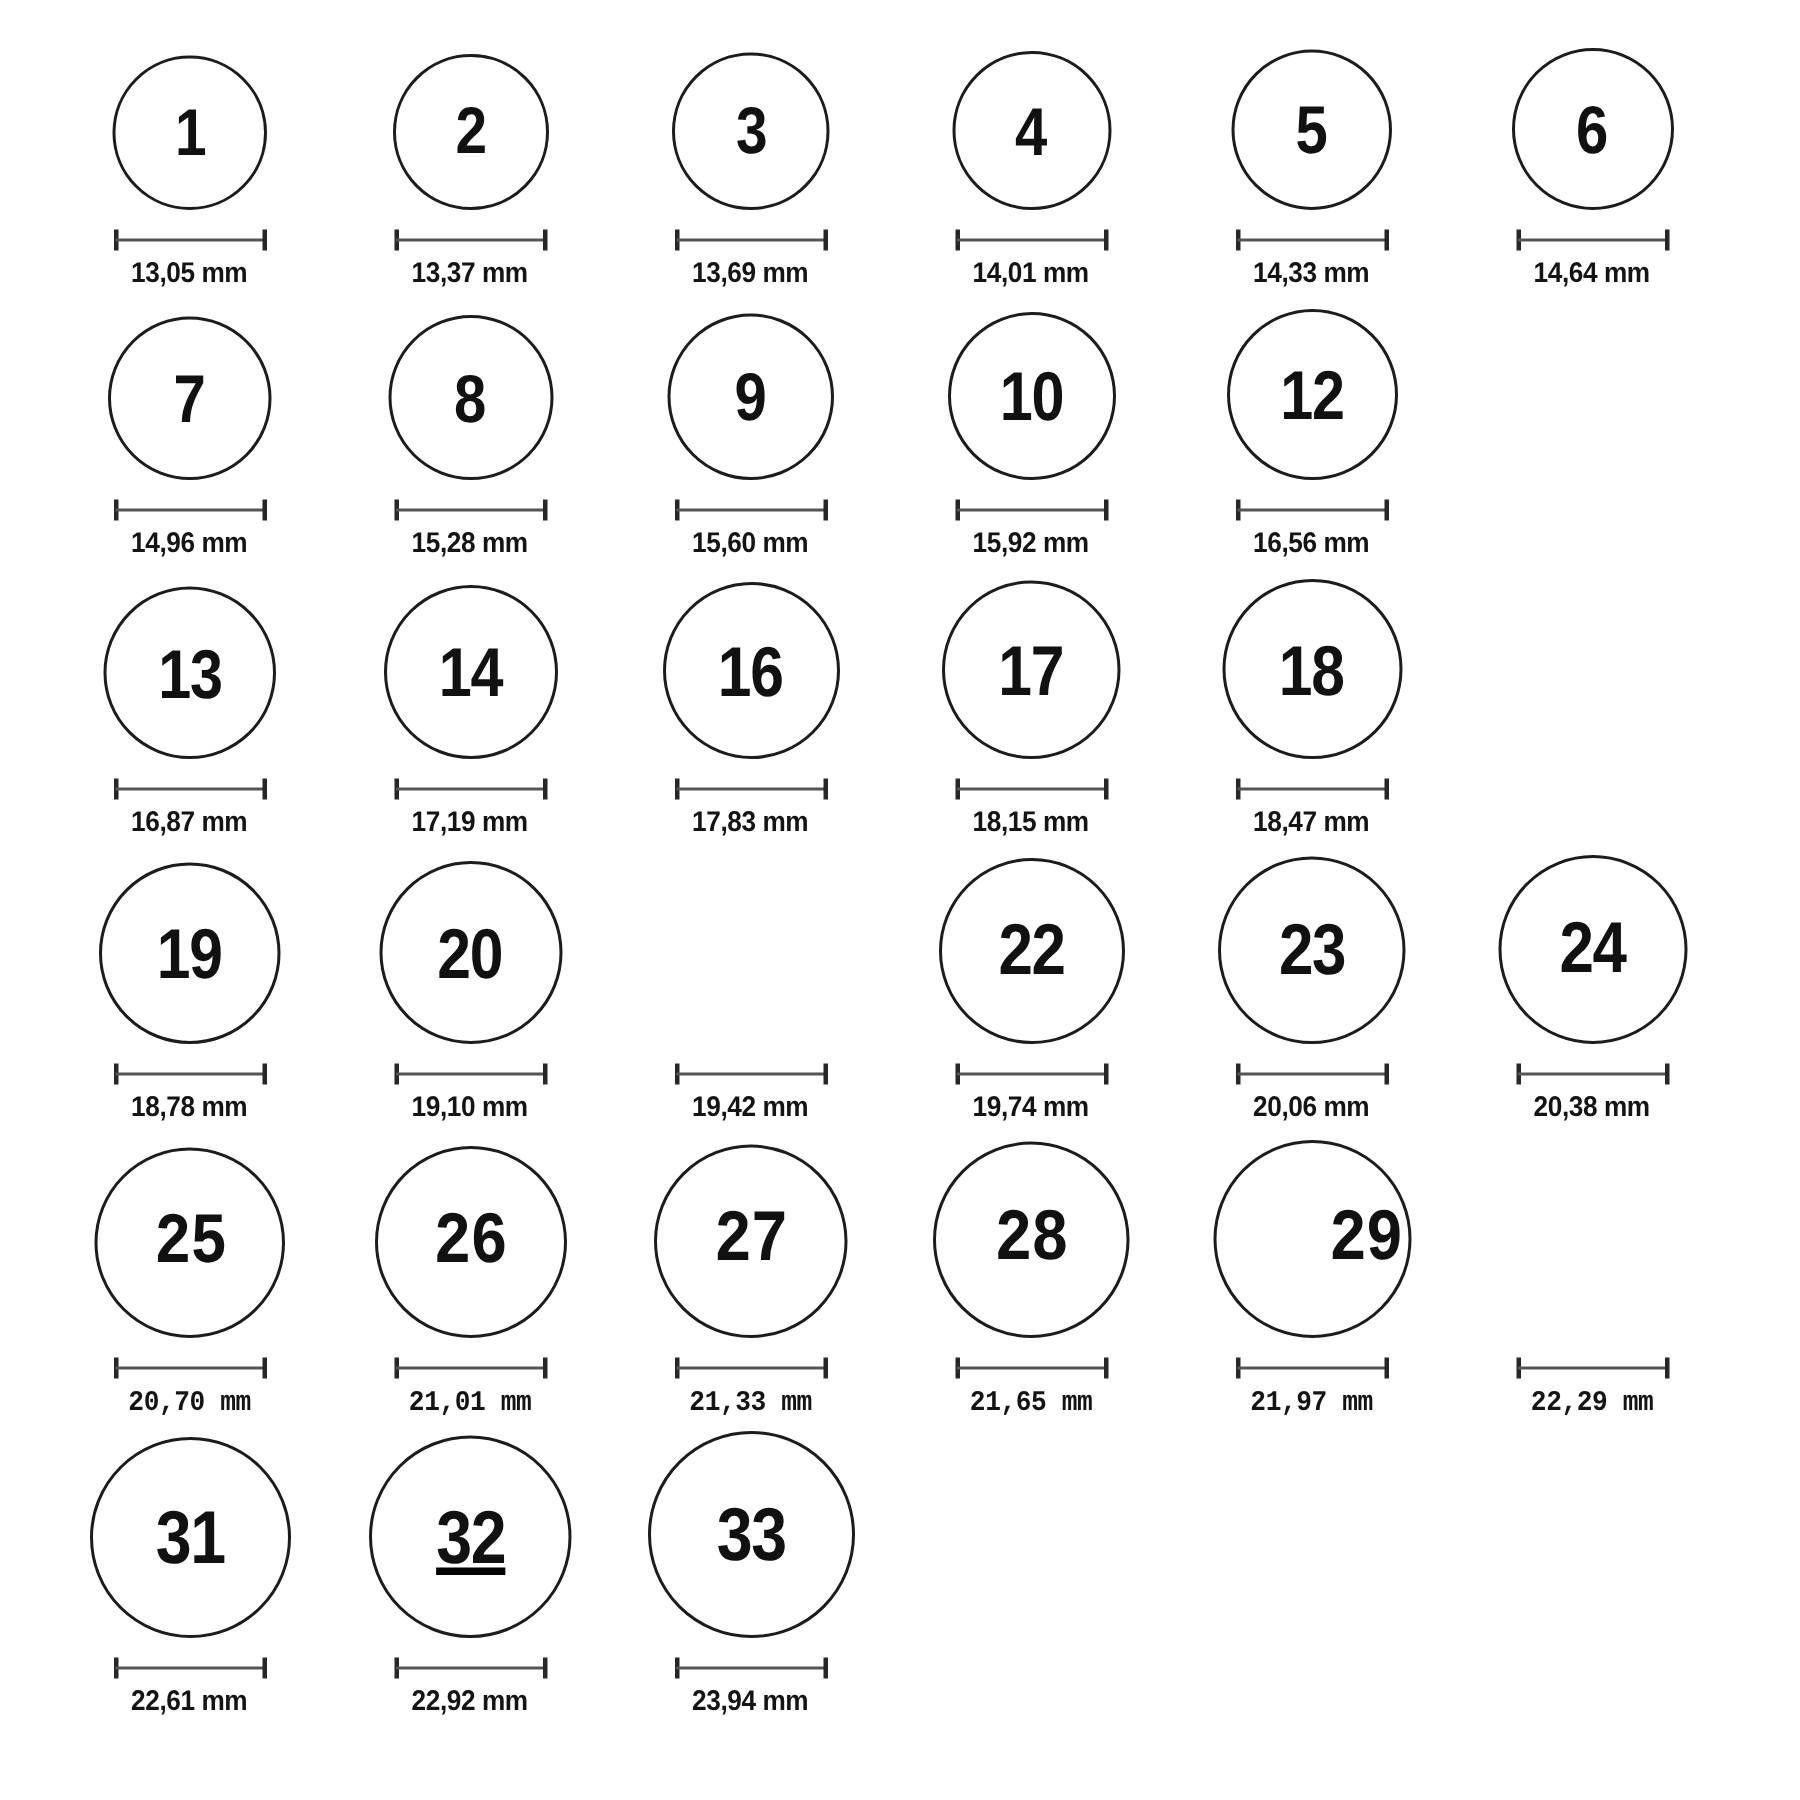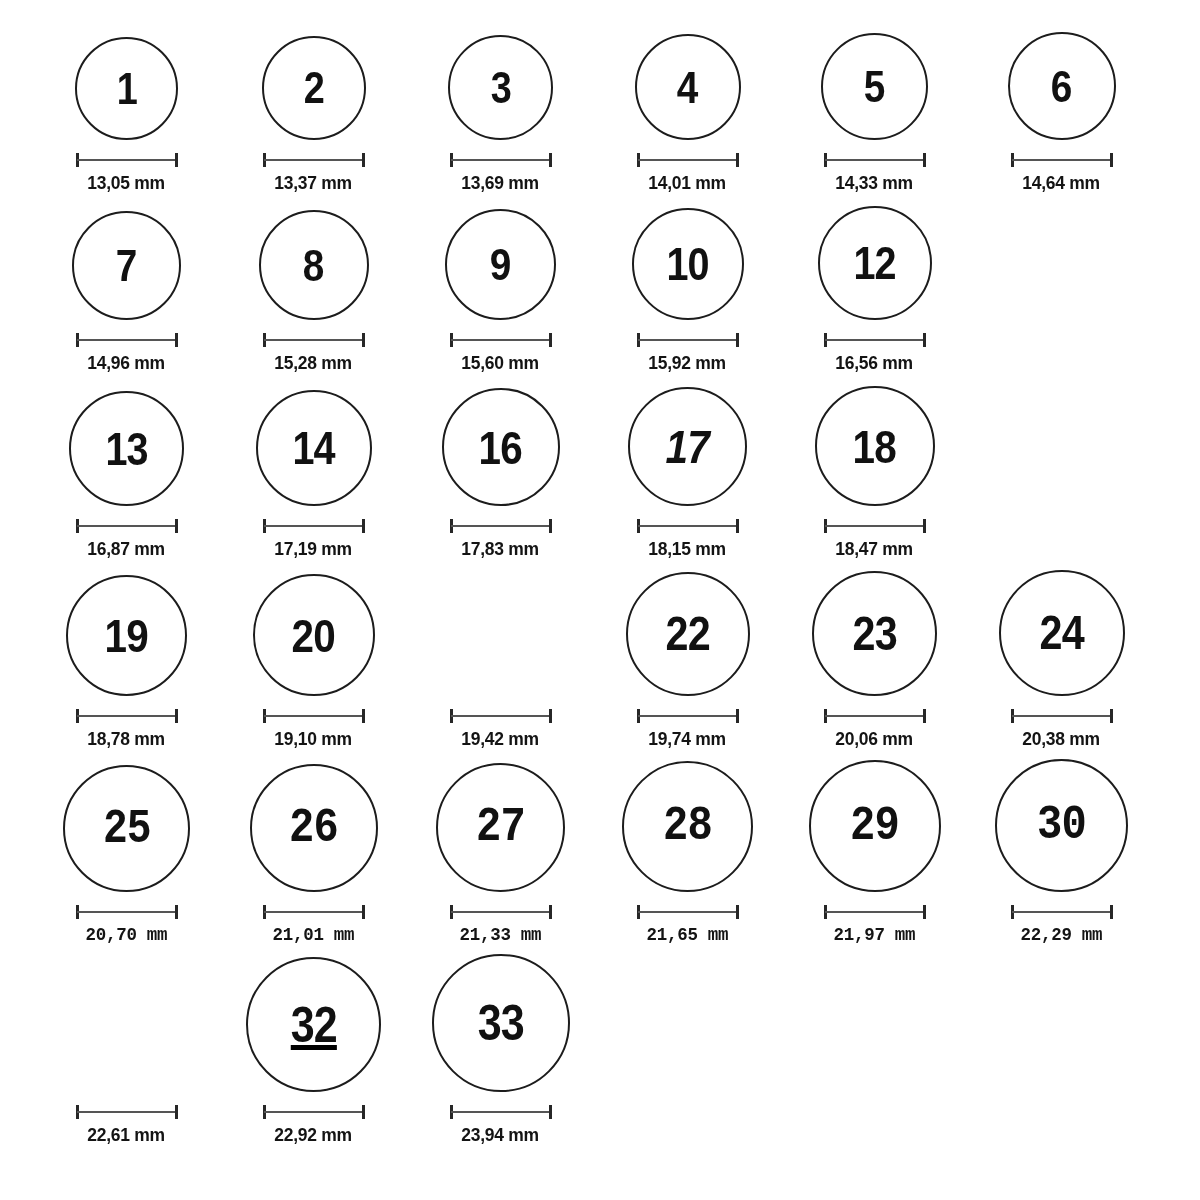--- a/index.html
+++ b/index.html
@@ -259,21 +259,21 @@
     </div>
     <div class="ruler">
       <span class="tick left"></span>
       <span class="rline"></span>
       <span class="tick right"></span>
     </div>
     <div class="label">17,83 mm</div>
   </div>
 
   <div class="cell">
-    <div class="circle" style="width: 119px; height: 119px; font-style: italic;">
+    <div class="circle" style="width: 119px; height: 119px;">
       <span class="num" style="font-size: 47px;">17</span>
     </div>
     <div class="ruler">
       <span class="tick left"></span>
       <span class="rline"></span>
       <span class="tick right"></span>
     </div>
     <div class="label">18,15 mm</div>
   </div>
 
@@ -402,45 +402,45 @@
     </div>
     <div class="ruler">
       <span class="tick left"></span>
       <span class="rline"></span>
       <span class="tick right"></span>
     </div>
     <div class="label">21,65 mm</div>
   </div>
 
   <div class="cell">
-    <div class="circle" style="width: 132px; height: 132px;">
+    <div class="circle" style="width: 132px; height: 132px; justify-content: flex-end;">
       <span class="num" style="font-size: 49px;">29</span>
     </div>
     <div class="ruler">
       <span class="tick left"></span>
       <span class="rline"></span>
       <span class="tick right"></span>
     </div>
     <div class="label">21,97 mm</div>
   </div>
 
   <div class="cell">
-    <div class="circle" style="width: 133px; height: 133px;">
-      <span class="num" style="font-size: 49px;">30</span>
-    </div>
     <div class="ruler">
       <span class="tick left"></span>
       <span class="rline"></span>
       <span class="tick right"></span>
     </div>
     <div class="label">22,29 mm</div>
   </div>
 </div>
     <div class="row row6">
   <div class="cell">
+    <div class="circle" style="width: 134px; height: 134px;">
+      <span class="num" style="font-size: 50px;">31</span>
+    </div>
     <div class="ruler">
       <span class="tick left"></span>
       <span class="rline"></span>
       <span class="tick right"></span>
     </div>
     <div class="label">22,61 mm</div>
   </div>
 
   <div class="cell">
     <div class="circle" style="width: 135px; height: 135px; text-decoration: underline;">

